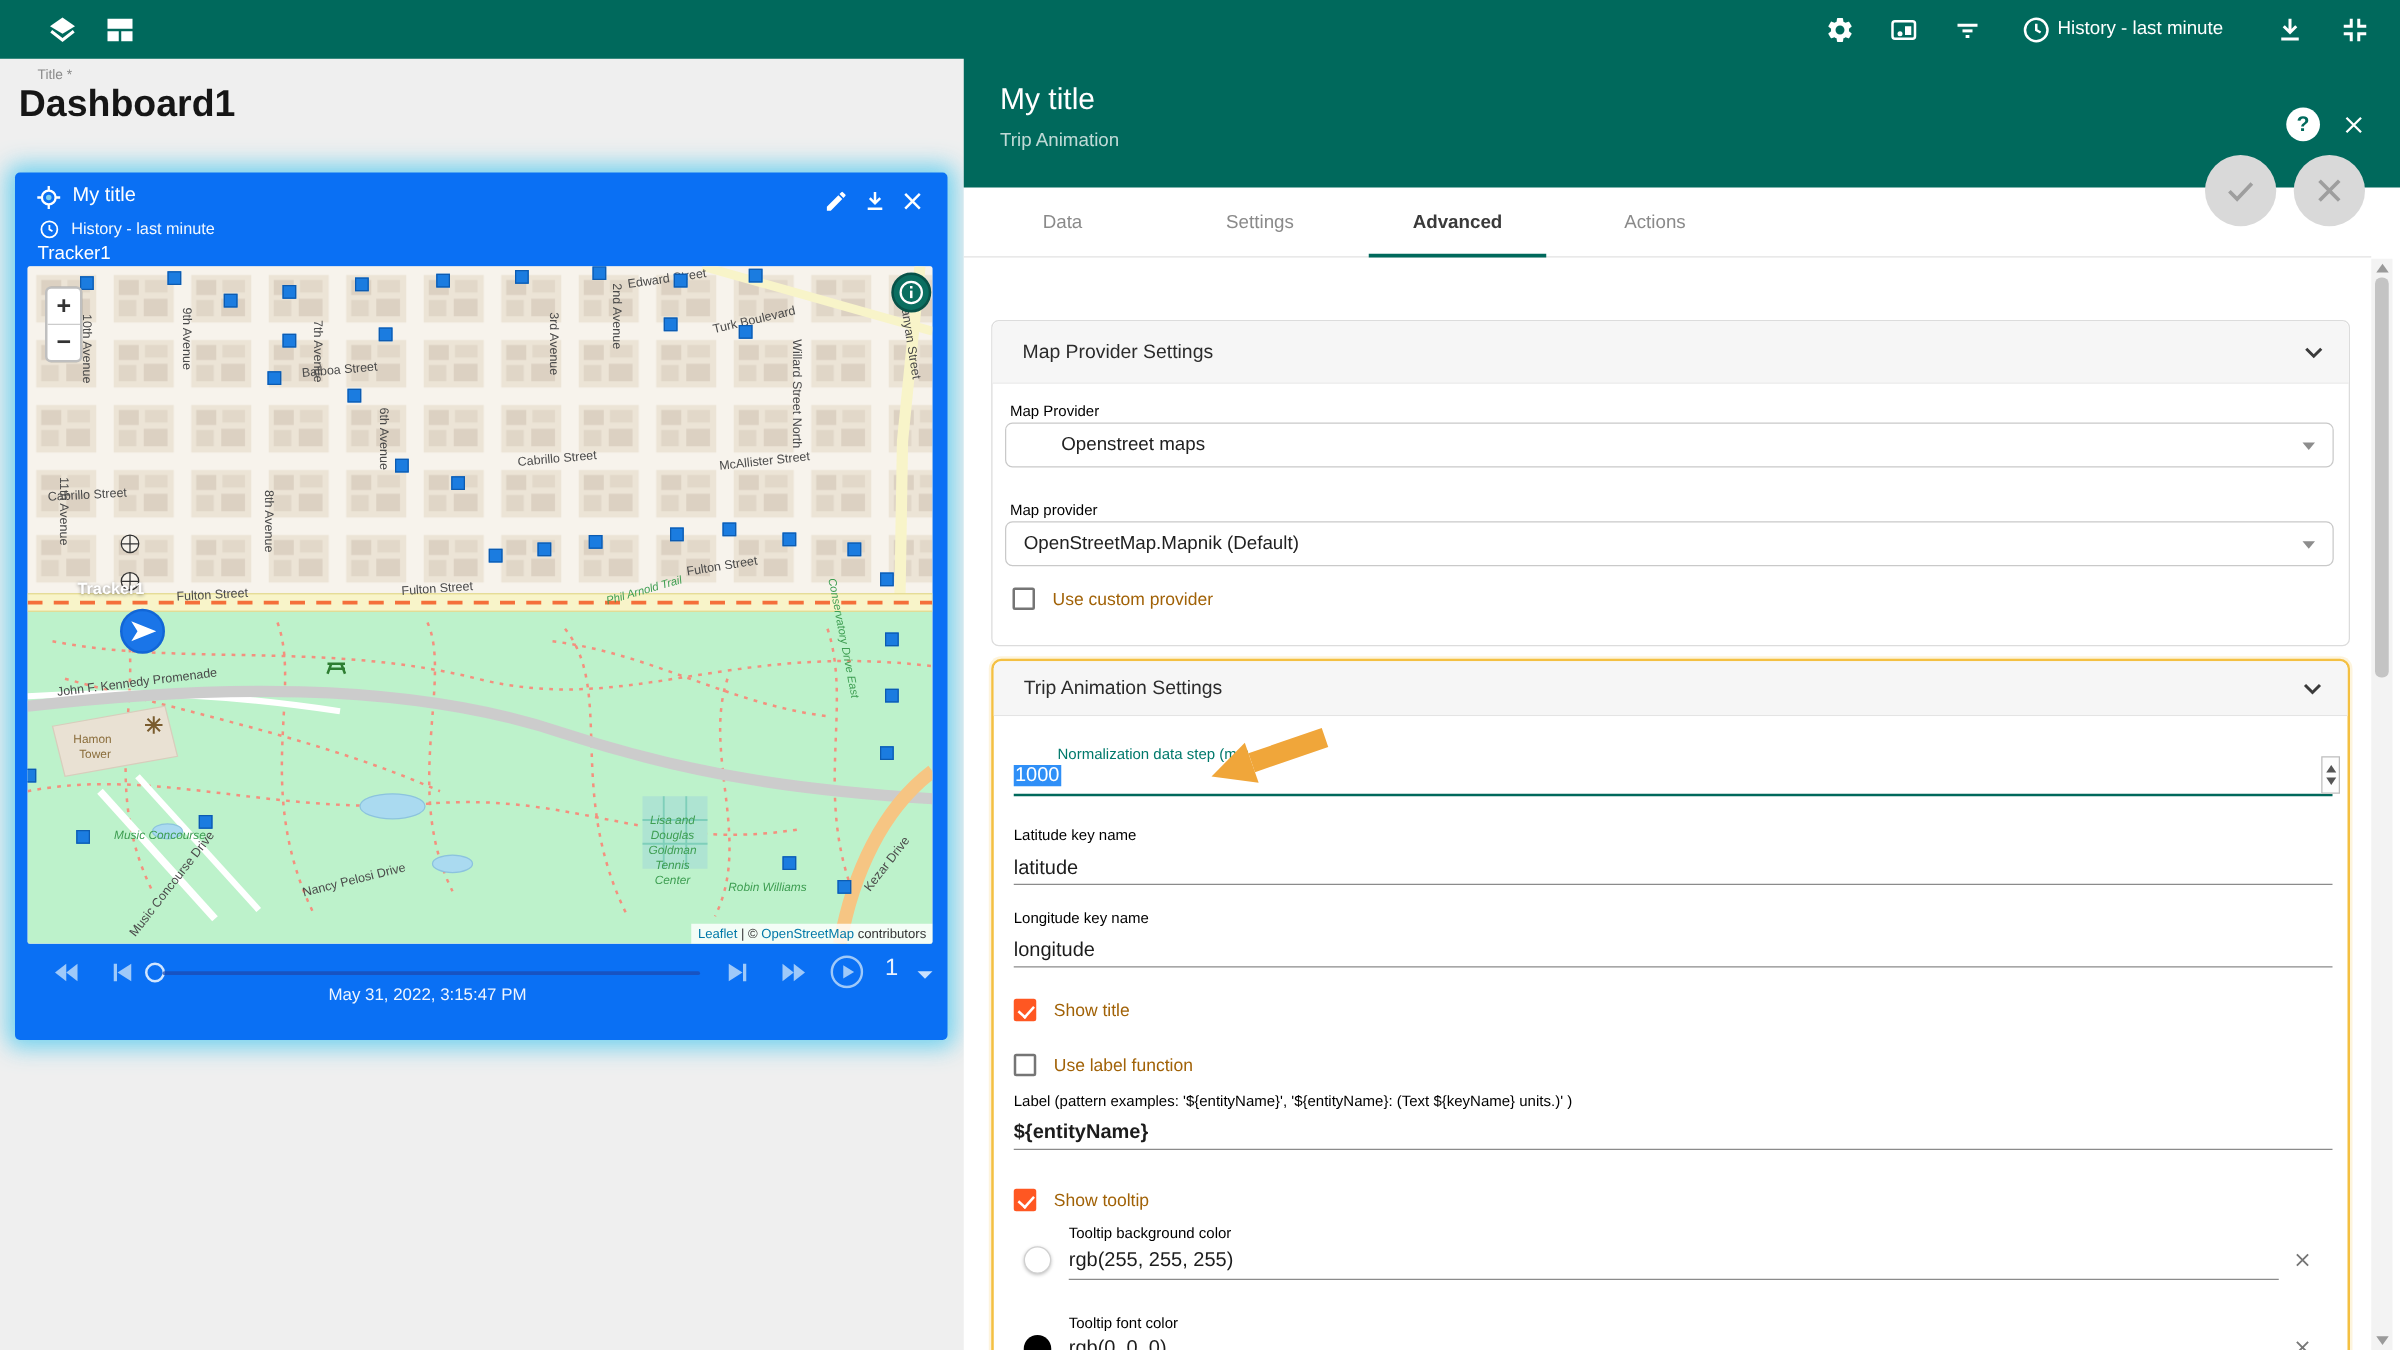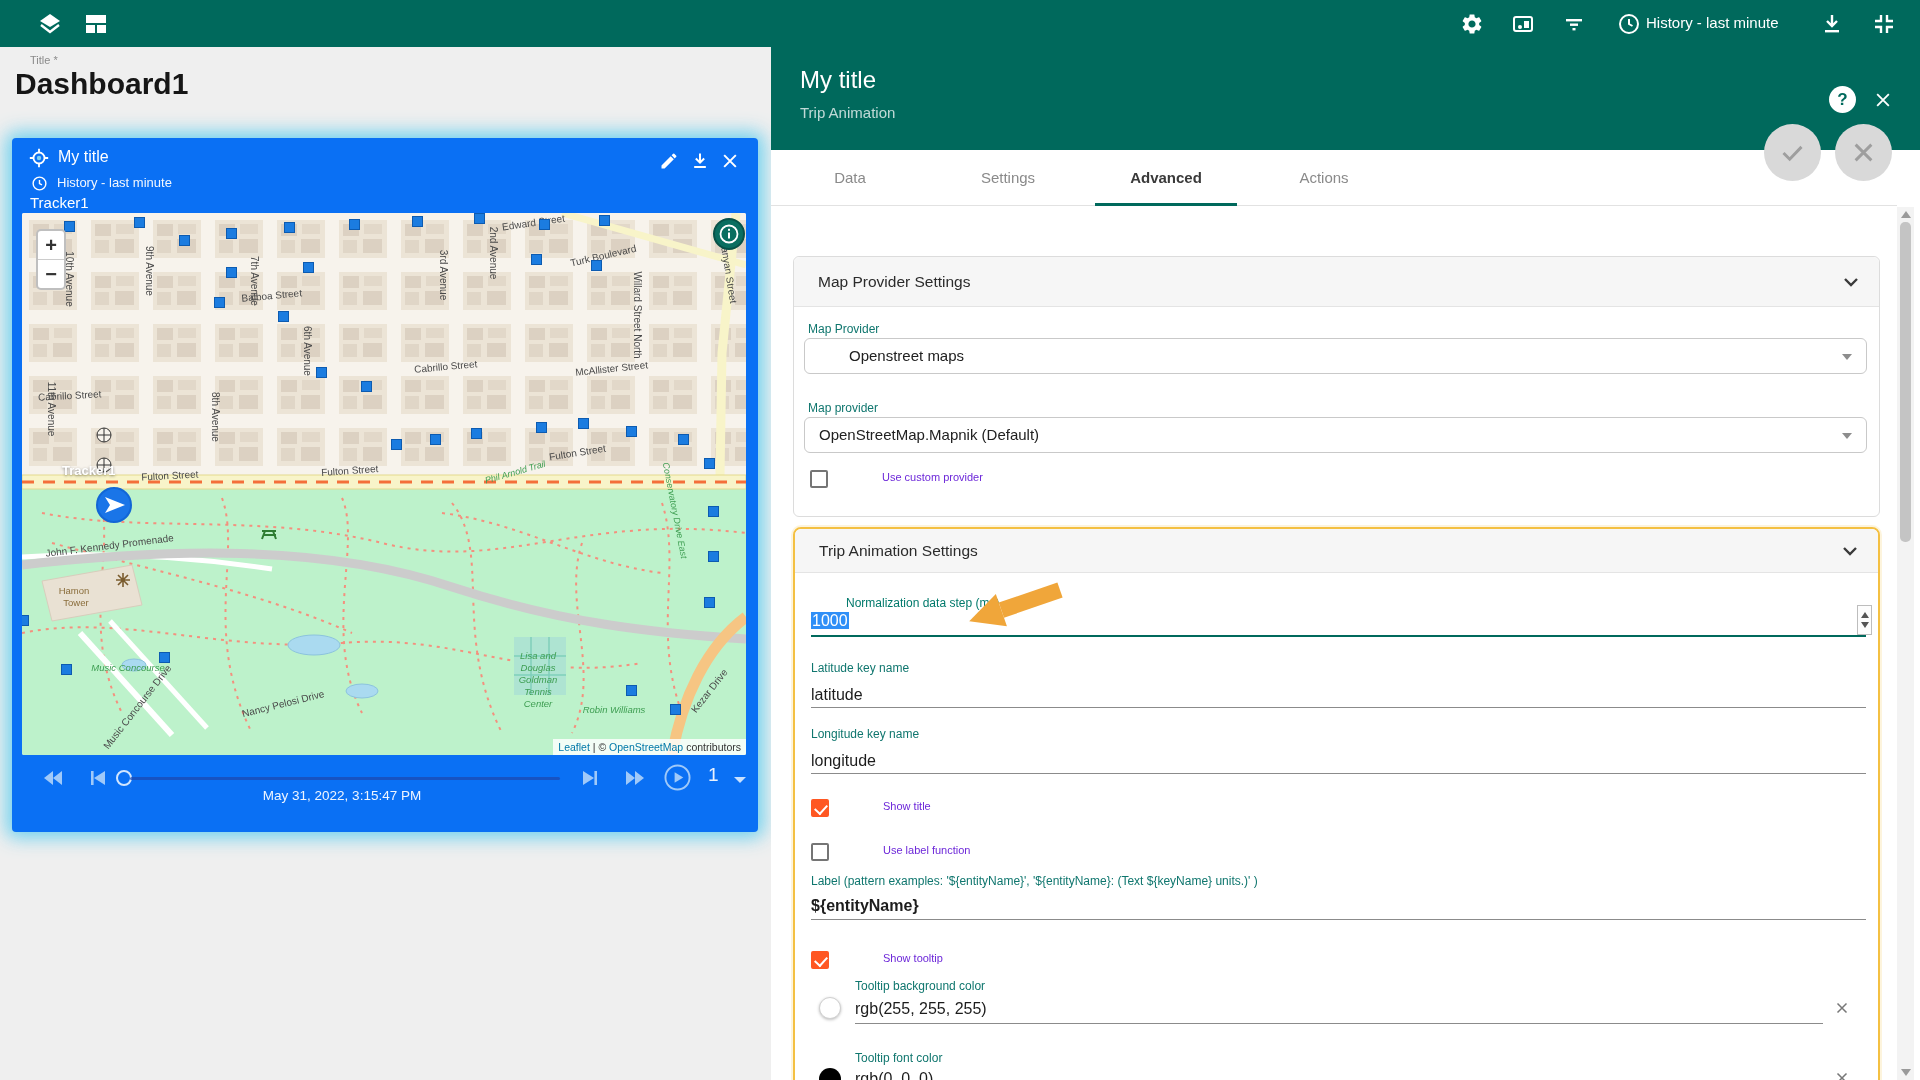--- a/index.html
+++ b/index.html
@@ -86,33 +86,33 @@
   .card1 { top:256px; height:261px; border:1px solid #dcdcdc; border-radius:6px; }
   .card2 { top:527px; height:600px; border:2px solid #f4c042; border-radius:8px;
            box-shadow:0 0 0 2px rgba(244,192,66,.18); }
   .card-head { position:relative; height:50px; background:#f6f6f6; border-bottom:1px solid #e4e4e4;
                border-radius:6px 6px 0 0; cursor:pointer; }
   .card2 .card-head { height:44px; }
   .card-title { position:absolute; left:24px; top:0; line-height:50px; font-size:15.5px; color:#2b2b2b; font-weight:500; }
   .card2 .card-title { line-height:44px; }
   .chev { position:absolute; right:20px; top:50%; margin-top:-5px; }
 
-  .f-label { position:absolute; font-size:12px; color:#0f766e; }
+  .f-label { position:absolute; font-size:12px; color:#000000; }
   .f-value { position:absolute; font-size:16px; color:#1c1c1c; }
   .f-line  { position:absolute; height:1px; background:#8b8b8b; }
   .sel { position:absolute; left:10px; width:1063px; height:36px; border:1px solid #c9c9c9; border-radius:6px;
          background:#fff; font-size:15px; color:#212121; line-height:34px; padding-left:14px; cursor:pointer; }
   .sel-caret { position:absolute; right:14px; top:15px; width:0; height:0; border-left:5px solid transparent;
                border-right:5px solid transparent; border-top:6px solid #8d8d8d; }
   .cb-row { position:absolute; left:16px; height:20px; cursor:pointer; }
   .cb { position:absolute; left:0; top:0; width:18px; height:18px; border:2px solid #757575; border-radius:2px; background:#fff; }
   .cb.checked { background:#ff5722; border-color:#ff5722; }
   .cb.checked:after { content:""; position:absolute; left:4px; top:1px; width:6px; height:10px;
                       border:solid #fff; border-width:0 2px 2px 0; transform:rotate(42deg); }
-  .cb-lab { position:absolute; left:32px; top:1px; font-size:11px; color:#6d28d9; white-space:nowrap;margin-left:40px; }
+  .cb-lab { position:absolute; left:32px; top:1px; font-size:14px; color:#a16207; white-space:nowrap; }
 
   .norm-label { color:#00796b !important; }
   .sel-text { background:#2f8ff7; color:#fff; padding:0 1px; }
   .spinner { position:absolute; right:6px; top:76px; width:15px; height:30px; border:1px solid #bdbdbd; background:#fdfdfd; }
   .spin-up, .spin-dn { position:absolute; left:3px; width:0; height:0; border-left:4px solid transparent; border-right:4px solid transparent; }
   .spin-up { top:6px; border-bottom:6px solid #555; }
   .spin-dn { bottom:6px; border-top:6px solid #555; }
 
   .swatch { position:absolute; width:22px; height:22px; border-radius:50%; }
   .swatch.white { background:#ffffff; border:1px solid #d0d0d0; box-shadow:0 1px 3px rgba(0,0,0,.25); }

